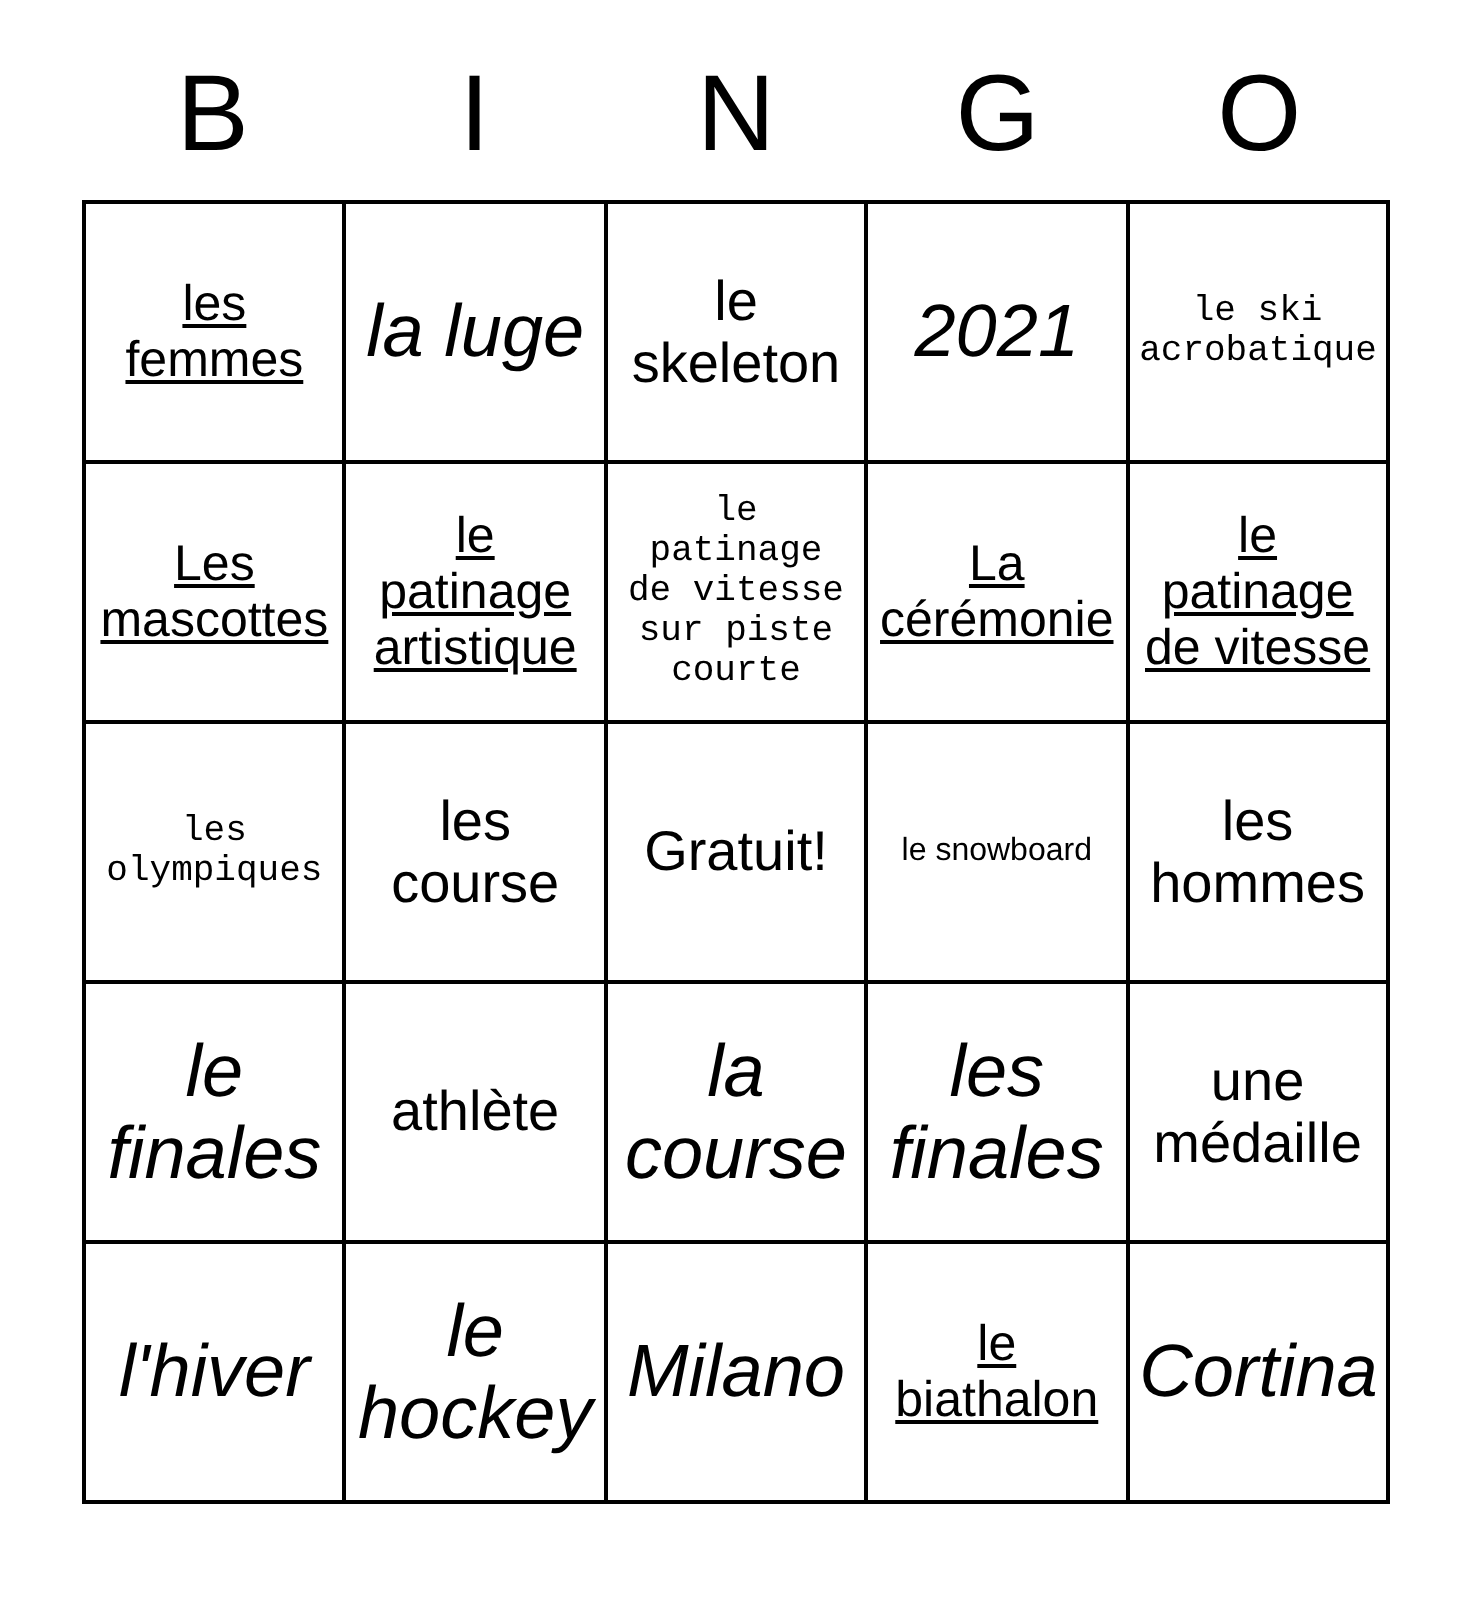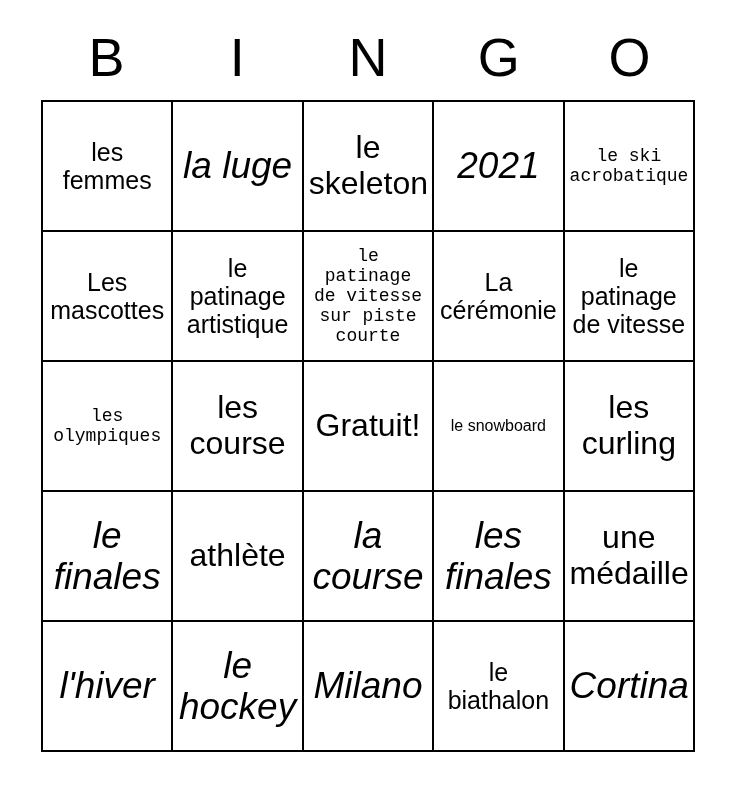--- a/index.html
+++ b/index.html
@@ -56,22 +56,22 @@
     text-align: center;
     padding: 4px 5px;
     overflow: hidden;
   }
   .cell span {
     display: block;
     width: 100%;
     line-height: 1.12;
   }
   .fs-xl span { font-size: 37px; font-style: italic; }
-  .fs-lg span { font-size: 32px; }
-  .fs-md span { font-size: 25px; }
+  .fs-lg span { font-size: 28px; }
+  .fs-md span { font-size: 25px; text-decoration: underline; }
   .fs-sm span { font-size: 16px; }
   .fs-xs span { font-size: 18px; font-family: Liberation Mono, monospace; }
 </style>
 </head>
 <body>
 
 <div class="card">
 
   <div class="header-row">
     <div class="header-cell">B</div>
@@ -120,21 +120,21 @@
     <div class="cell fs-lg">
         <span>les course</span>
       </div>
     <div class="cell fs-lg">
         <span>Gratuit!</span>
       </div>
     <div class="cell fs-sm">
         <span>le snowboard</span>
       </div>
     <div class="cell fs-lg">
-        <span>les curling</span>
+        <span>les hommes</span>
       </div>
 
     <div class="cell fs-xl">
         <span>le finales</span>
       </div>
     <div class="cell fs-lg">
         <span>athlète</span>
       </div>
     <div class="cell fs-xl">
         <span>la course</span>

